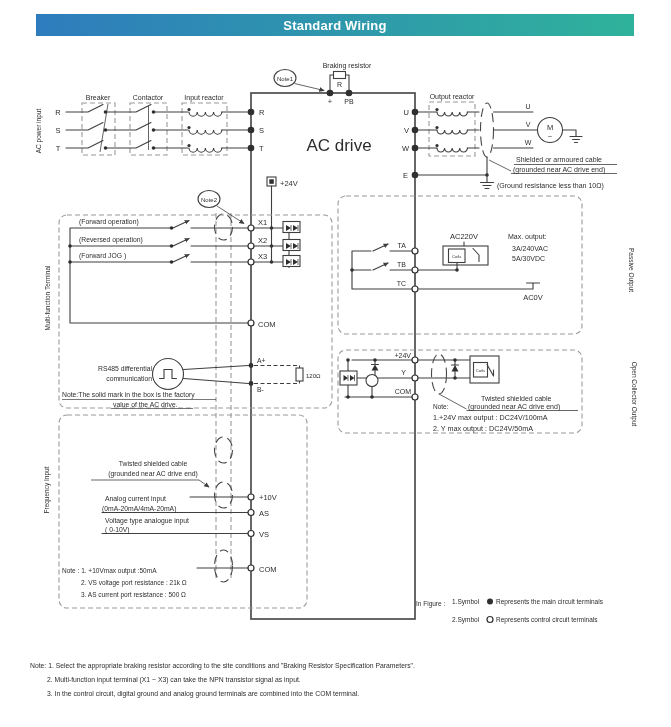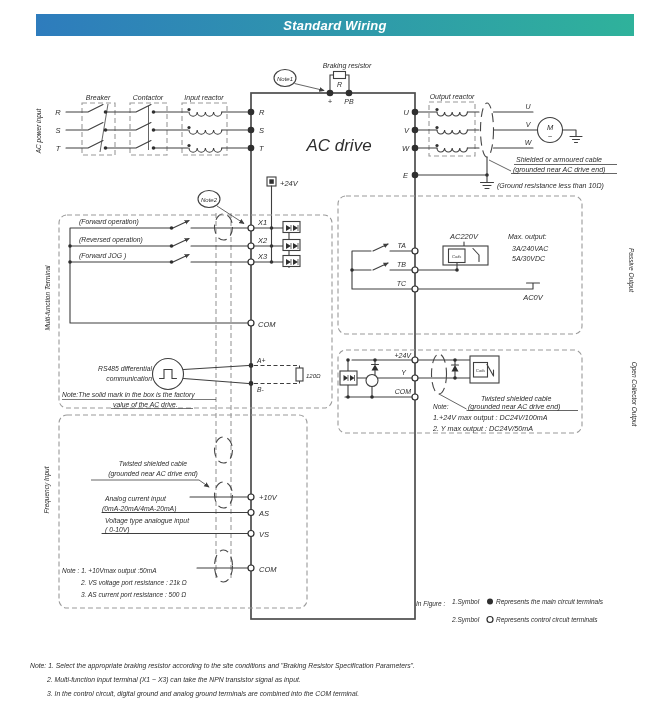--- a/index.html
+++ b/index.html
@@ -1,17 +1,17 @@
 <!DOCTYPE html>
 <html><head>
 <meta charset="utf-8">
 <style>
   html,body{margin:0;padding:0;background:#ffffff;}
   .stage{position:relative;width:671px;height:727px;background:#fff;overflow:hidden;
-         font-family:"Liberation Sans",sans-serif;font-style:italic;}
+         font-family:"Liberation Sans",sans-serif;}
   .header-bar{position:absolute;left:36px;top:14px;width:598px;height:22px;
               display:flex;align-items:center;justify-content:center;}
   .header-bar span{color:#fff;font-size:13px;font-weight:bold;letter-spacing:.2px;}
   svg text{font-family:"Liberation Sans",sans-serif;fill:#2d2d2d;}
   .w{stroke:#3f3f3f;stroke-width:1.1;fill:none;stroke-linecap:round;}
   .thin{stroke:#3f3f3f;stroke-width:0.8;fill:none;}
   .u{stroke:#3f3f3f;stroke-width:0.7;fill:none;}
   .db{stroke:#9a9a9a;stroke-width:1.1;fill:none;stroke-dasharray:5 3;}
   .dk{stroke:#3f3f3f;stroke-width:1;fill:none;stroke-dasharray:4 2.5;}
   .sh{stroke:#474747;stroke-width:1.1;fill:none;stroke-dasharray:9 5;}

